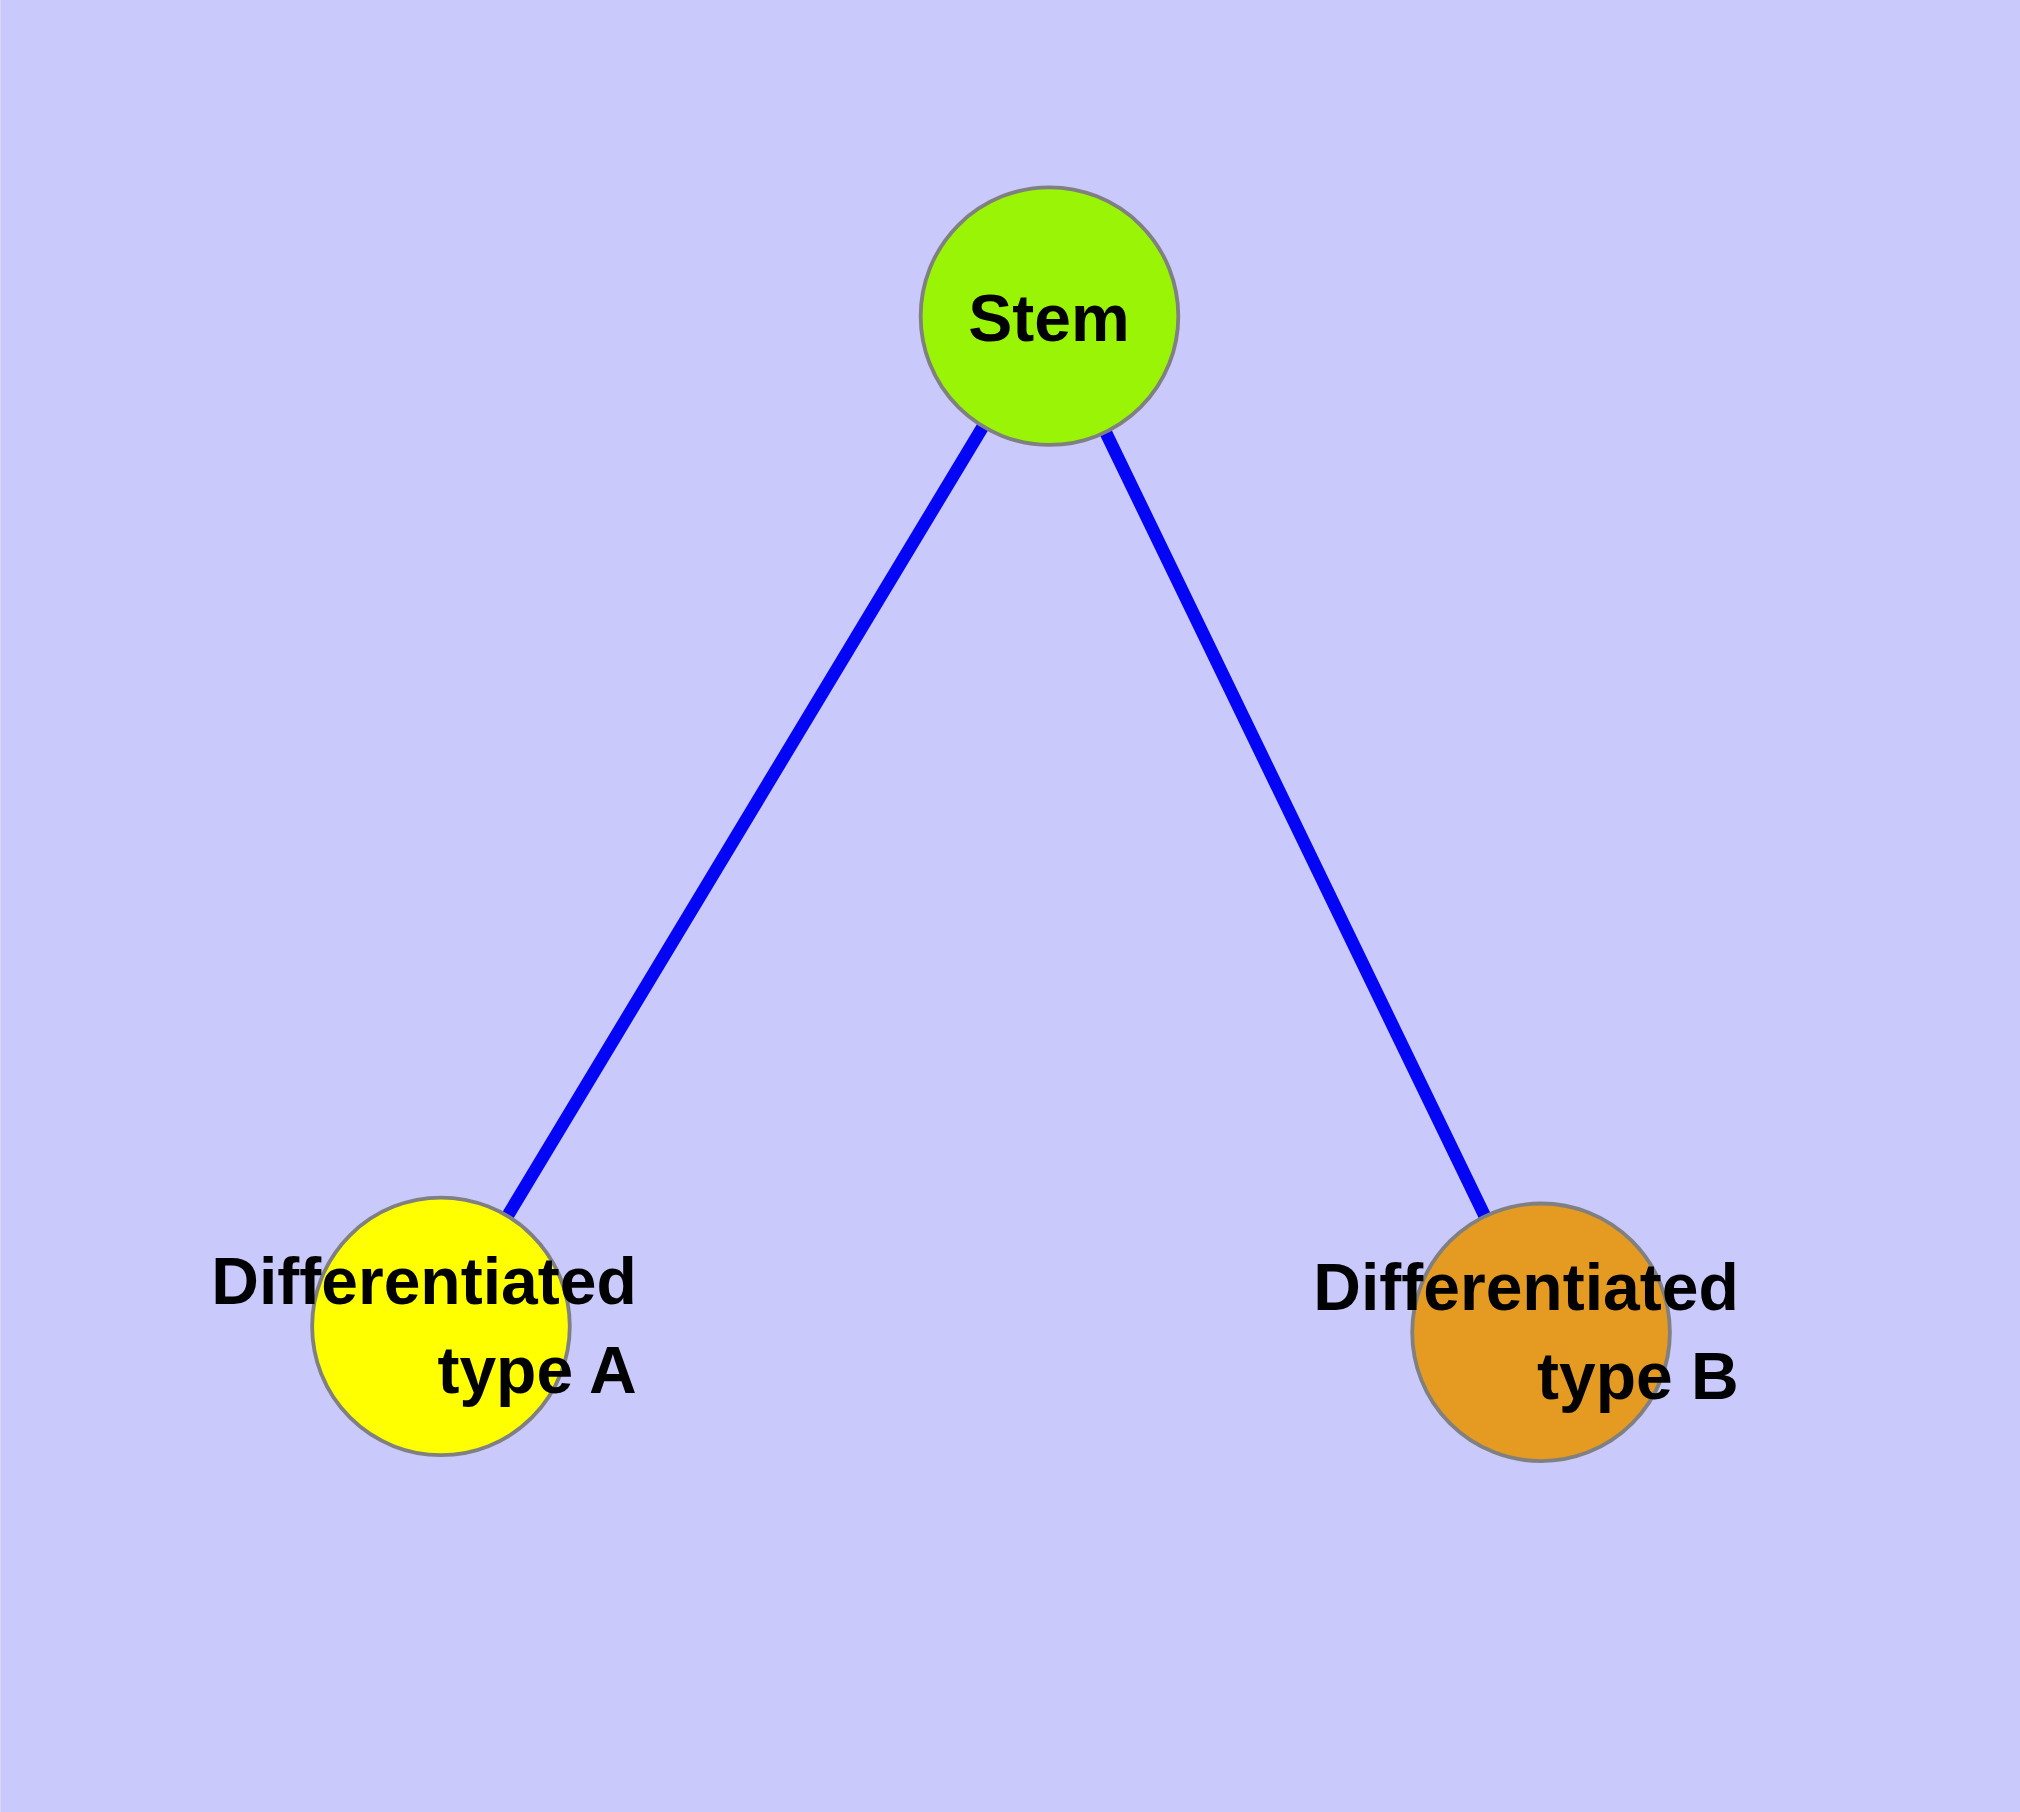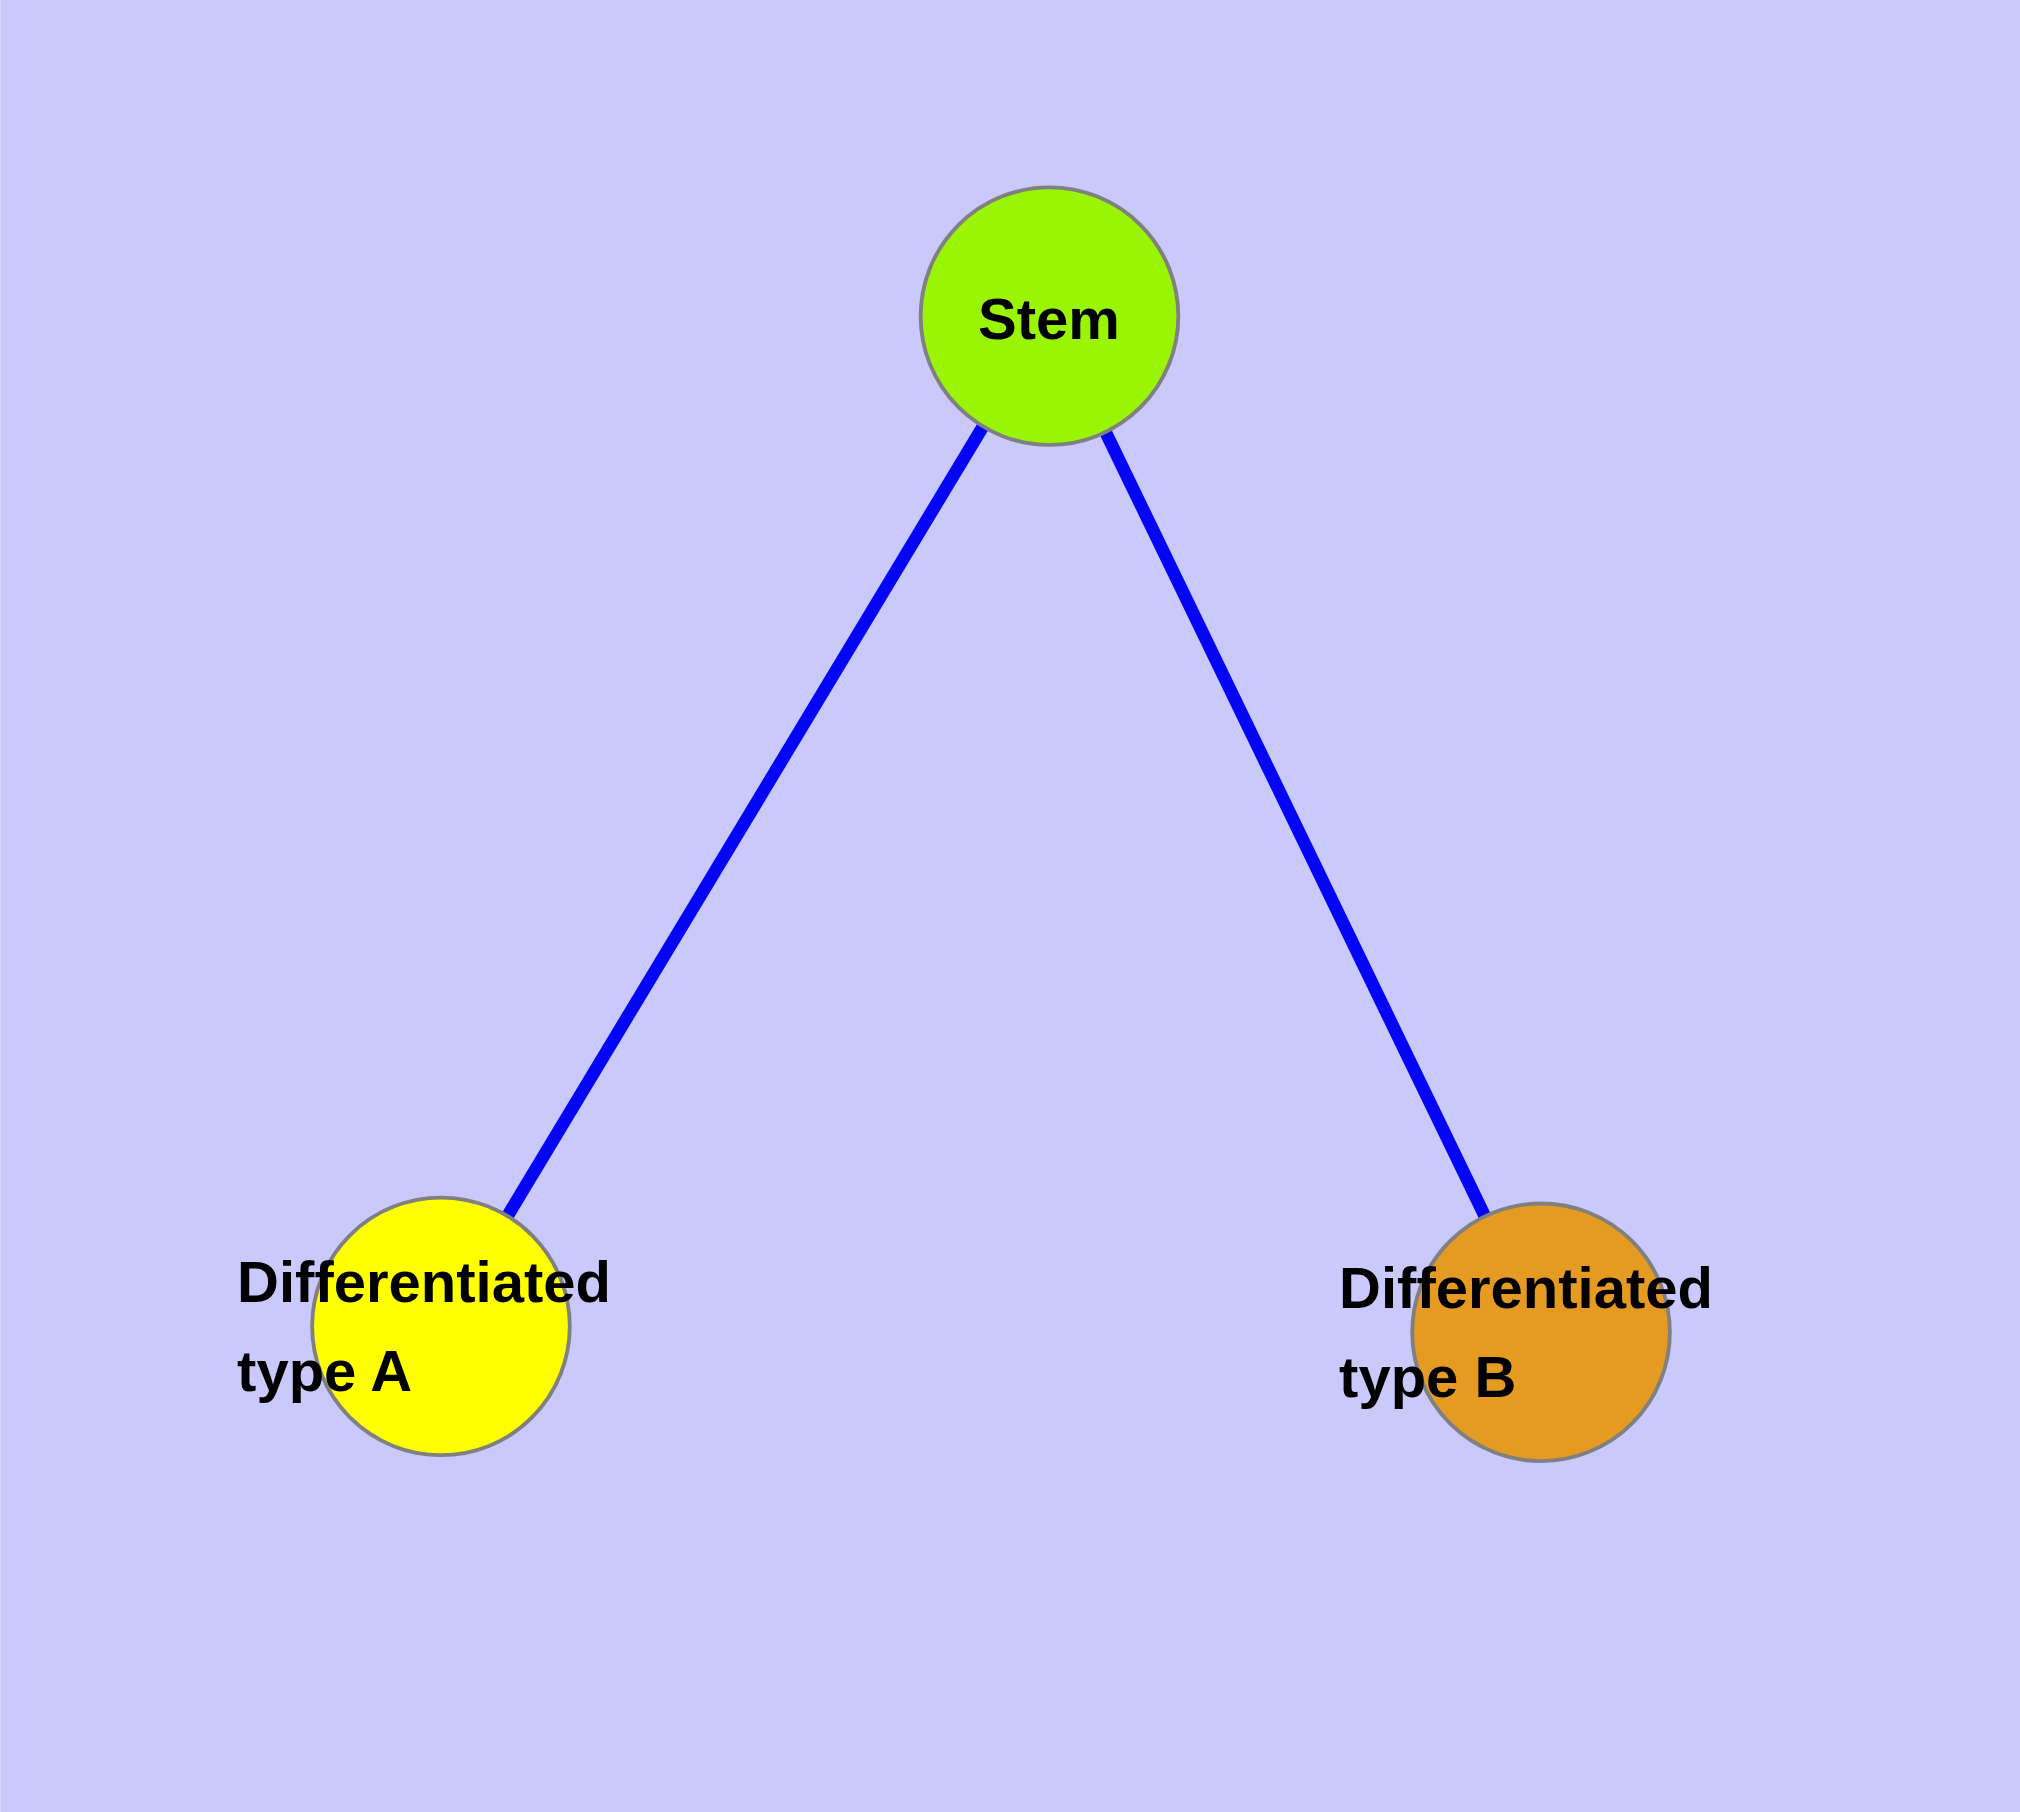--- a/index.html
+++ b/index.html
@@ -27,22 +27,22 @@
     stroke-width: 15px;
     fill: none;
   }
   .node {
     stroke-width: 4.5px;
   }
   .node-label {
     position: absolute;
     transform: translate(-50%, -50%);
     white-space: pre-line;
-    text-align: left;
-    font-size: 58px;
+    text-align: right;
+    font-size: 66px;
     font-weight: bold;
     line-height: 89px;
     color: #000000;
     pointer-events: none;
   }
   #label-stem   { left: 1049px; top: 318px;  }
   #label-type-a { left: 424px;  top: 1326px; }
   #label-type-b { left: 1526px; top: 1332px; }
 </style>
 </head>

